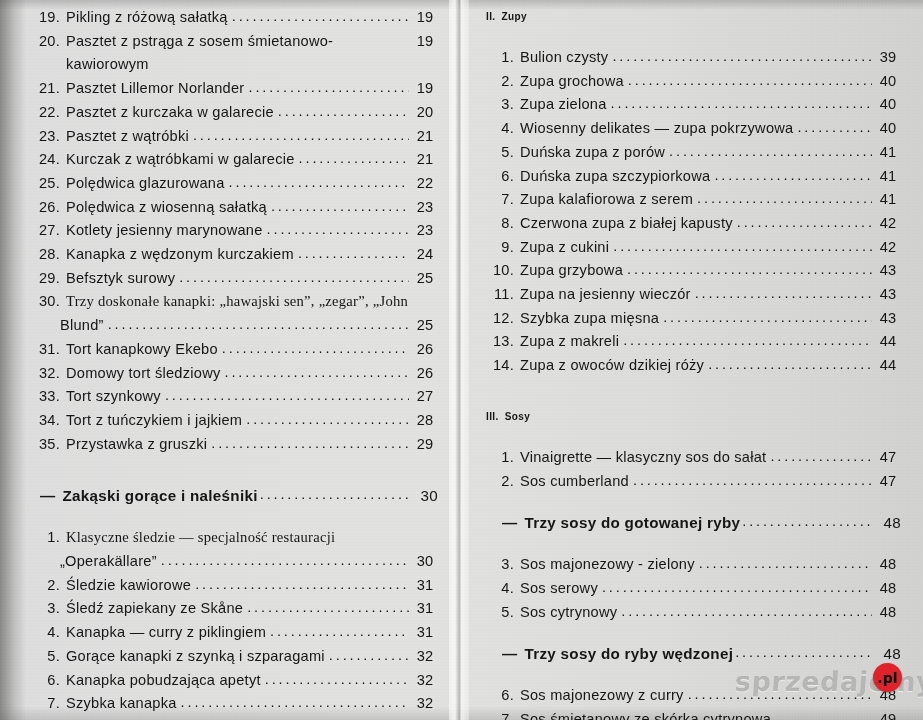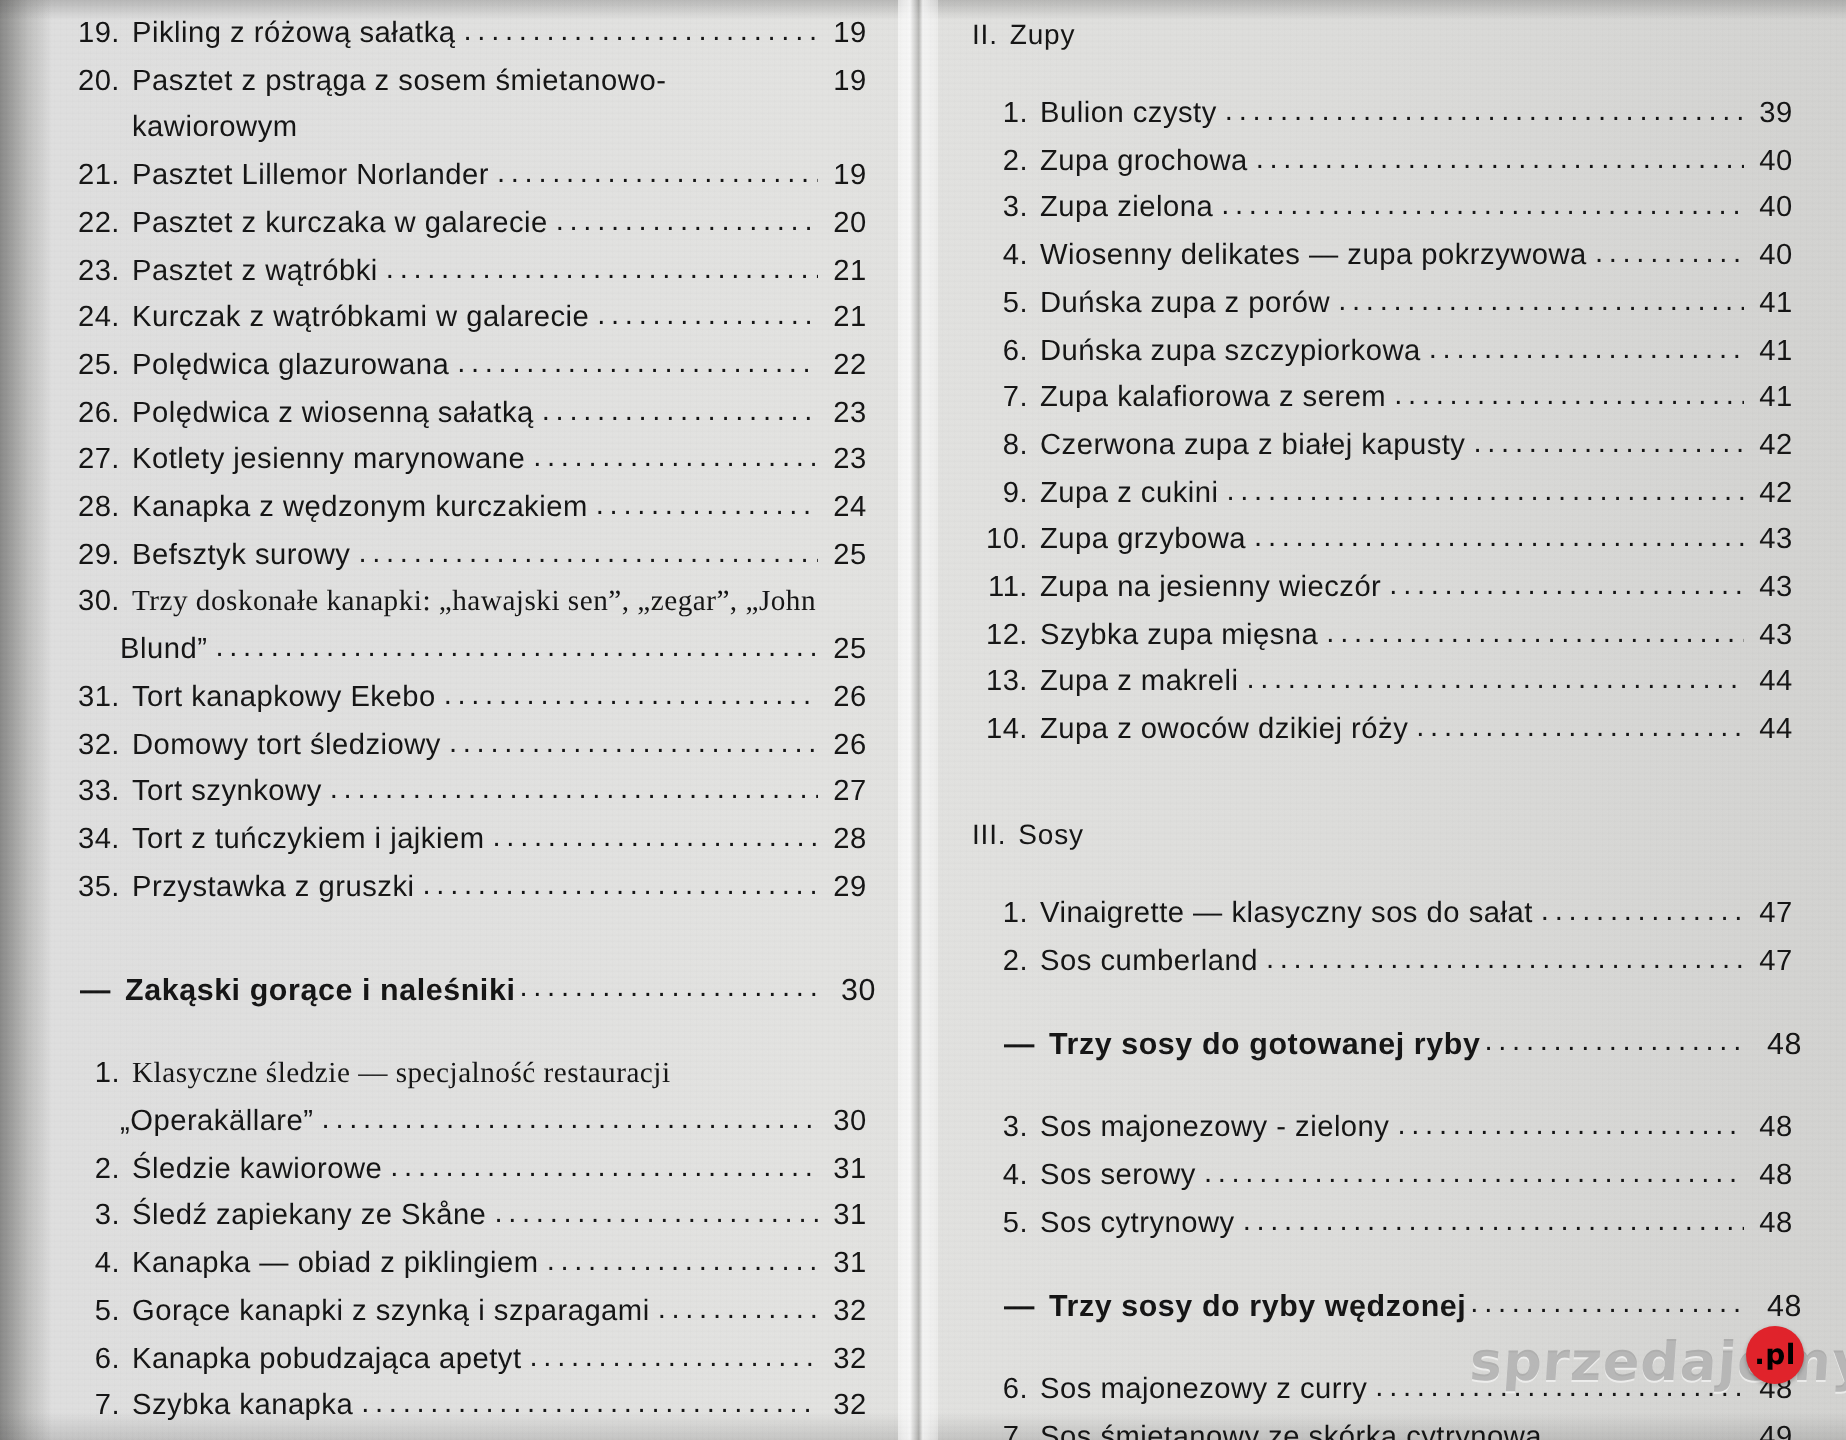--- a/index.html
+++ b/index.html
@@ -137,22 +137,22 @@
   .entry.wrap .firstline { display: flex; }
   .entry.wrap .firstline .num { flex: 0 0 auto; }
   .entry.wrap .firstline .title { white-space: normal; font-family: Liberation Serif, serif; }
   .entry.wrap .secondline { display: flex; align-items: flex-end; }
   .entry.wrap .secondline .indent { flex: 0 0 auto; }
   #col-left .entry.wrap .secondline .indent { width: 38px; }
   .entry.wrap .secondline .title2 { flex: 0 0 auto; white-space: nowrap; }
 
   
   .roman-head {
-    font-weight: normal;
-    font-size: 14px;
+    font-weight: bold;
+    font-size: 10px;
     line-height: 22px;
     letter-spacing: .4px;
   }
   .roman-head .rnum { margin-right: 6px; }
 
   .sub-head {
     display: flex;
     align-items: flex-end;
     font-weight: bold;
     font-size: 15.2px;
@@ -382,21 +382,21 @@
           <span class="page">31</span>
         </div>
         <div class="entry">
           <span class="num">3.</span>
           <span class="title">Śledź zapiekany ze Skåne</span>
           <span class="leader"></span>
           <span class="page">31</span>
         </div>
         <div class="entry">
           <span class="num">4.</span>
-          <span class="title">Kanapka — obiad z piklingiem</span>
+          <span class="title">Kanapka — curry z piklingiem</span>
           <span class="leader"></span>
           <span class="page">31</span>
         </div>
         <div class="entry">
           <span class="num">5.</span>
           <span class="title">Gorące kanapki z szynką i szparagami</span>
           <span class="leader"></span>
           <span class="page">32</span>
         </div>
         <div class="entry">

